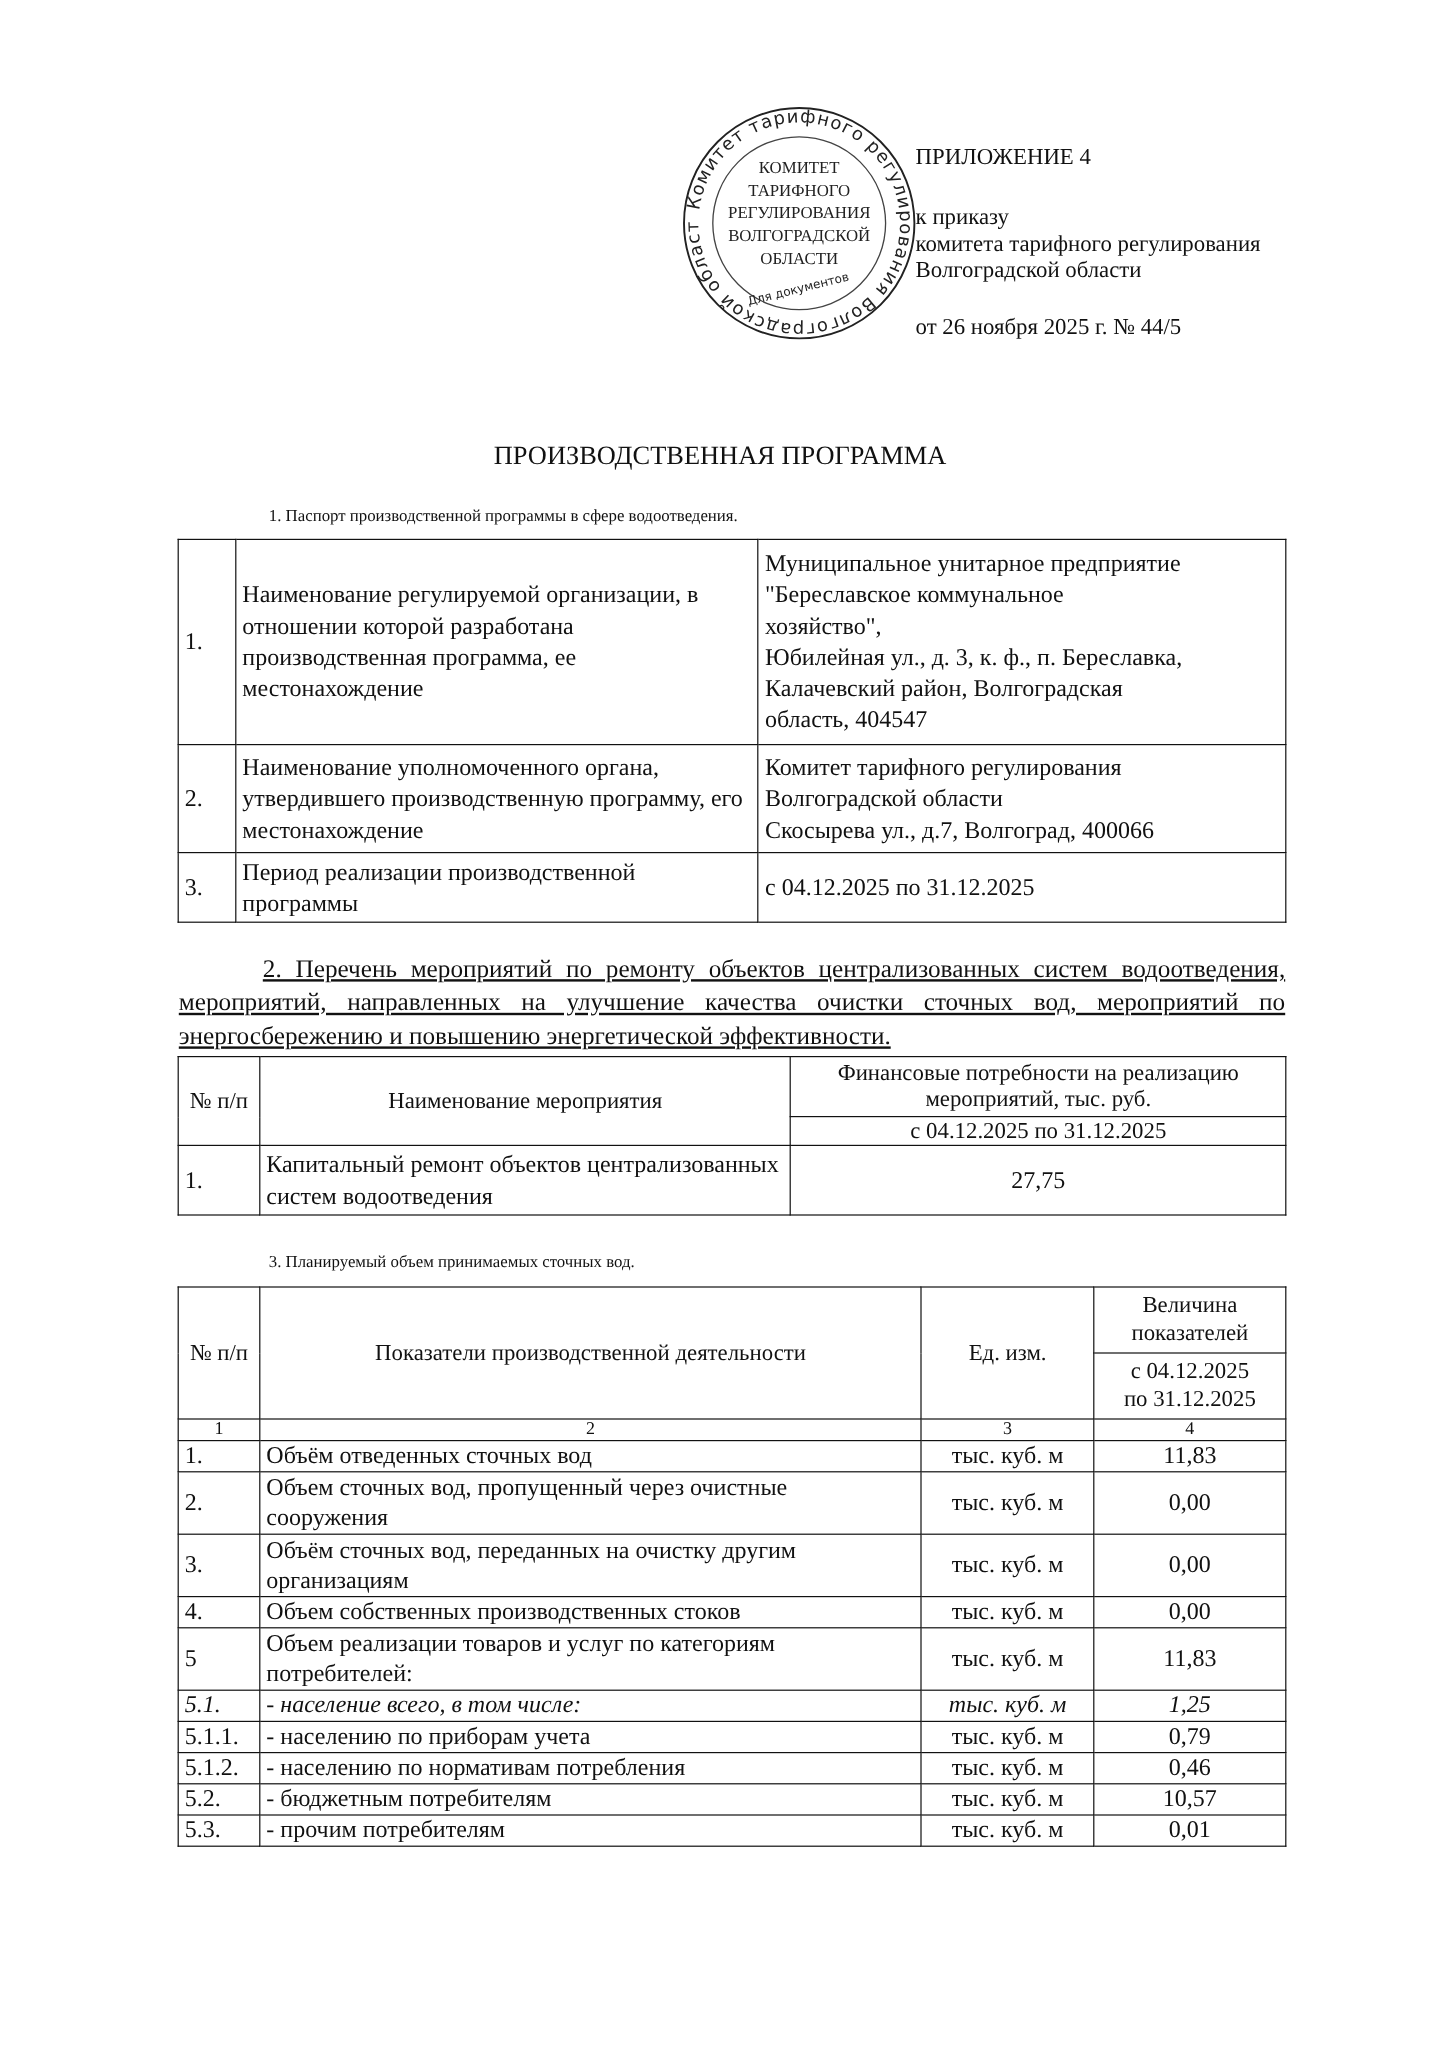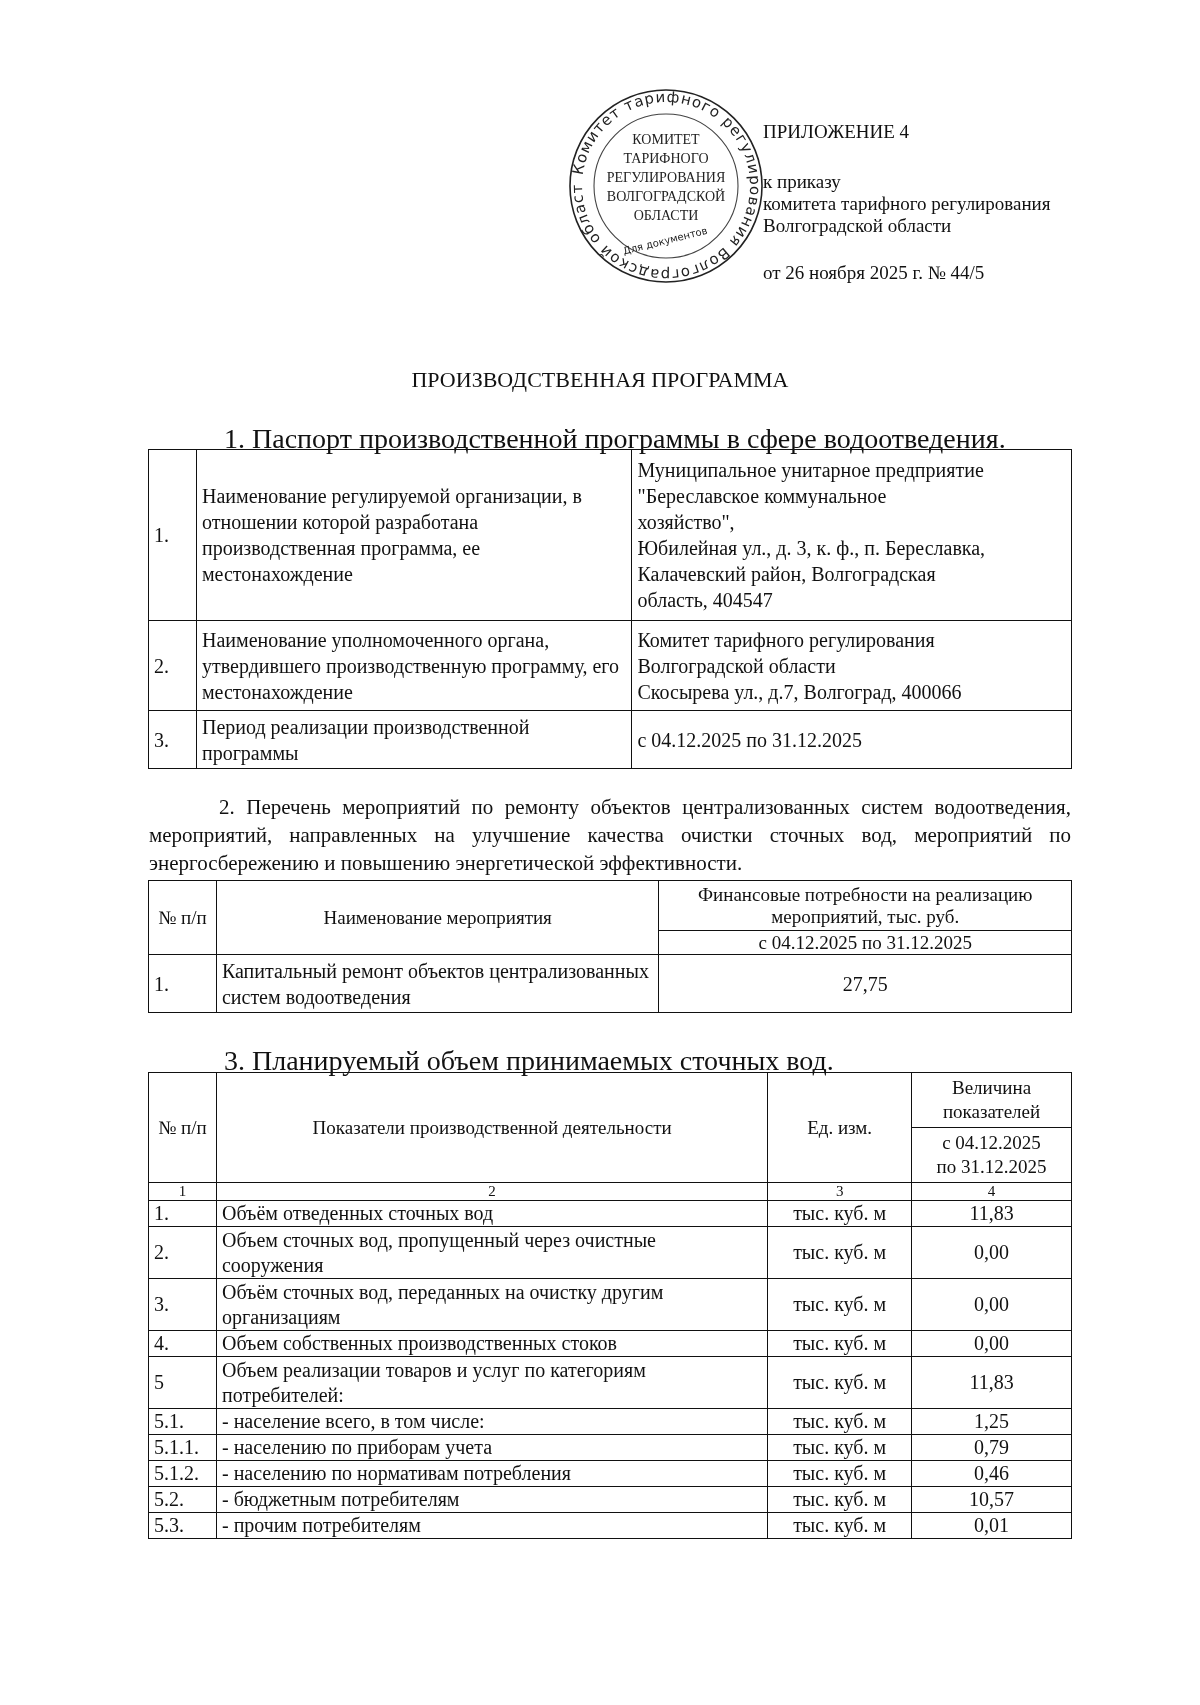--- a/index.html
+++ b/index.html
@@ -2,22 +2,22 @@
 <html><head>
 <meta charset="utf-8">
 <style>
   html, body { margin: 0; padding: 0; background: #ffffff; }
   body { width: 1200px; height: 1705px; position: relative; overflow: hidden;
          font-family: "Liberation Serif", "DejaVu Serif", serif; color: #111; }
   .abs { position: absolute; }
   .stamp { left: 566px; top: 86px; width: 200px; height: 200px; }
   .hdr { left: 763px; font-size: 19px; line-height: 22px; white-space: nowrap; }
   .title { left: 0; width: 1200px; top: 367px; text-align: center; font-size: 22px; }
-  .sec-title { font-size: 28px; white-space: nowrap; }
-  .para { left: 149px; width: 922px; top: 793px; font-size: 21px; line-height: 28px; text-align: justify; text-indent: 70px; }
+  .sec-title { font-size: 14px; white-space: nowrap; }
+  .para { left: 149px; width: 922px; top: 793px; font-size: 21px; line-height: 28px; text-align: justify; text-indent: 70px; text-decoration: underline; }
   table { border-collapse: collapse; position: absolute; font-size: 20px; line-height: 26px; }
   td, th { border: 1.6px solid #111; padding: 0 5px; vertical-align: middle; font-weight: normal; }
   th { text-align: center; }
   .c { text-align: center; }
   .t1 { left: 148px; top: 449px; width: 924px; }
   .t2 { left: 148px; top: 880px; width: 924px; }
   .t3 { left: 148px; top: 1072px; width: 924px; }
   .t3 td, .t3 th { line-height: 25px; }
   .t3 .num td { font-size: 15px; line-height: 17px; }
   .small { font-size: 19px; }
@@ -165,21 +165,21 @@
     <td>Объем собственных производственных стоков</td>
     <td class="c">тыс. куб. м</td>
     <td class="c">0,00</td>
   </tr>
   <tr style="height:52px;">
     <td>5</td>
     <td>Объем реализации товаров и услуг по категориям потребителей:</td>
     <td class="c">тыс. куб. м</td>
     <td class="c">11,83</td>
   </tr>
-  <tr style="height:26px;">
+  <tr style="height:26px;font-style:italic;">
     <td>5.1.</td>
     <td>- население всего, в том числе:</td>
     <td class="c">тыс. куб. м</td>
     <td class="c">1,25</td>
   </tr>
   <tr style="height:26px;">
     <td>5.1.1.</td>
     <td>- населению по приборам учета</td>
     <td class="c">тыс. куб. м</td>
     <td class="c">0,79</td>

